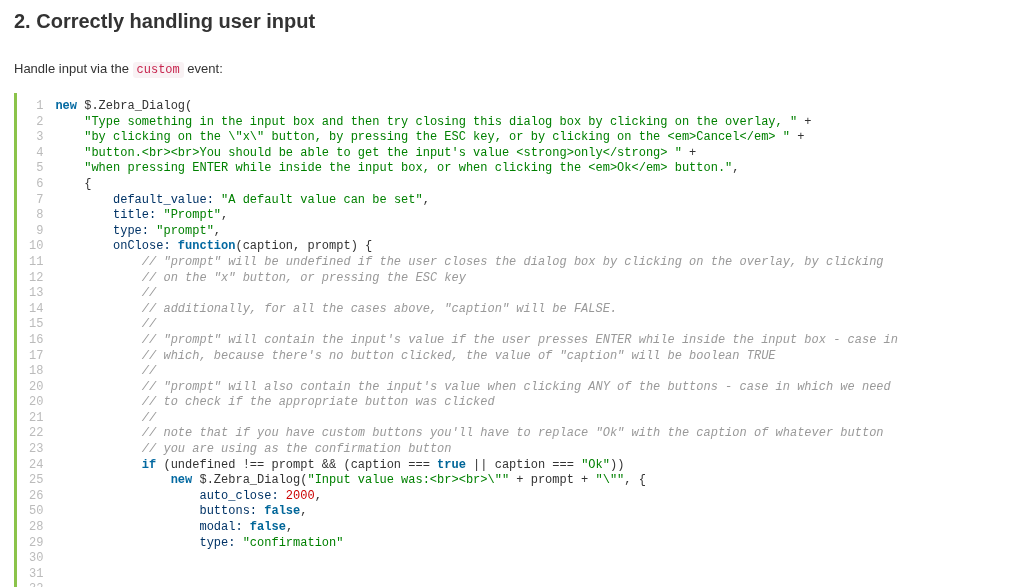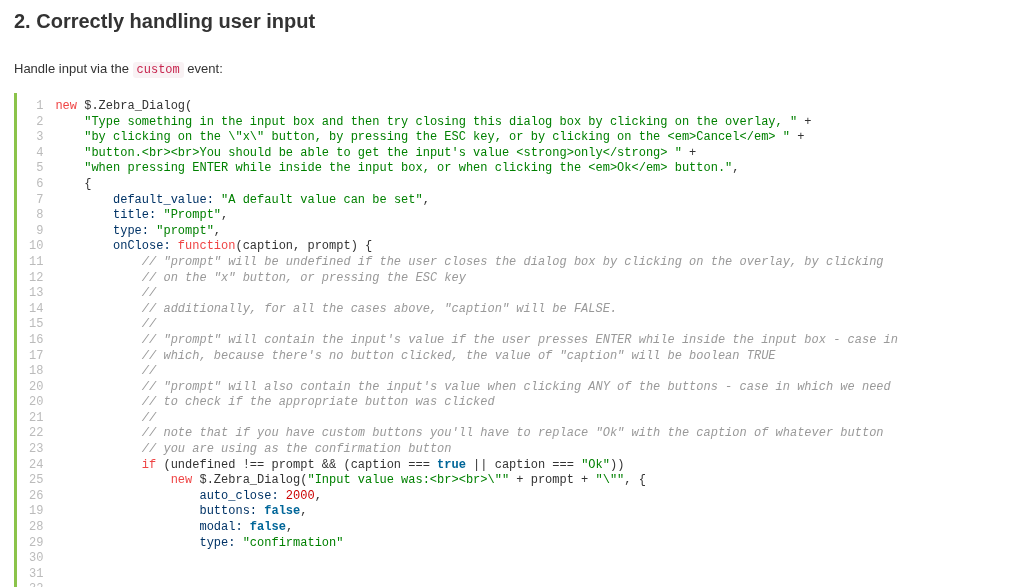--- a/index.html
+++ b/index.html
@@ -5,21 +5,21 @@
 * { margin: 0; padding: 0; box-sizing: border-box; }
 body { font-family: -apple-system, BlinkMacSystemFont, "Segoe UI", Helvetica, Arial, sans-serif; background: #fff; color: #333; padding: 10px 14px; }
 .heading { font-size: 20px; font-weight: 600; color: #333; margin-bottom: 28px; }
 .heading .num { font-weight: 700; }
 .intro { font-size: 13px; color: #333; margin-bottom: 16px; }
 .intro code { font-family: "SFMono-Regular", Consolas, "Liberation Mono", Menlo, monospace; font-size: 12px; color: #c7254e; background: #f9f2f4; padding: 1px 4px; border-radius: 3px; }
 .codeblock { display: flex; border-left: 3px solid #8bc34a; background: #fff; }
 .gutter { flex: 0 0 auto; padding: 6px 8px 6px 12px; font-family: "SFMono-Regular", Consolas, "Liberation Mono", Menlo, monospace; font-size: 12px; line-height: 15.6px; color: #bbb; text-align: right; user-select: none; }
 .gutter .ln { display: block; }
 .code { flex: 1; padding: 6px 8px 6px 4px; font-family: "SFMono-Regular", Consolas, "Liberation Mono", Menlo, monospace; font-size: 12px; line-height: 15.6px; white-space: pre; overflow-x: auto; color: #333; }
-.k { color: #ef4444; font-weight: 400; } 
+.k { color: #0369a1; font-weight: 700; } 
 .str { color: #008000; } 
 .com { color: #999; font-style: italic; } 
 .prop { color: #003366; } 
 .num2 { color: #cc0000; text-align: center; } 
 .bool { color: #006699; font-weight: 600; }
 </style>
 </head>
 <body>
 
 <h2 class="heading">
@@ -52,21 +52,21 @@
       <span class="ln">17</span>
       <span class="ln">18</span>
       <span class="ln">20</span>
       <span class="ln">20</span>
       <span class="ln">21</span>
       <span class="ln">22</span>
       <span class="ln">23</span>
       <span class="ln">24</span>
       <span class="ln">25</span>
       <span class="ln">26</span>
-      <span class="ln">19</span>
+      <span class="ln">50</span>
       <span class="ln">28</span>
       <span class="ln">29</span>
       <span class="ln">30</span>
       <span class="ln">31</span>
       <span class="ln">32</span>
       <span class="ln">33</span>
     </div>
   <div class="code" id="code"><div></div><div><span class="k">new</span><span> $.Zebra_Dialog(</span></div><div>    <span class="str">"Type something in the input box and then try closing this dialog box by clicking on the overlay, "</span><span> +</span></div><div>    <span class="str">"by clicking on the \"x\" button, by pressing the ESC key, or by clicking on the &lt;em&gt;Cancel&lt;/em&gt; "</span><span> +</span></div><div>    <span class="str">"button.&lt;br&gt;&lt;br&gt;You should be able to get the input's value &lt;strong&gt;only&lt;/strong&gt; "</span><span> +</span></div><div>    <span class="str">"when pressing ENTER while inside the input box, or when clicking the &lt;em&gt;Ok&lt;/em&gt; button."</span><span>,</span></div><div><span>    {</span></div><div>        <span class="prop">default_value: </span><span class="str">"A default value can be set"</span><span>,</span></div><div>        <span class="prop">title: </span><span class="str">"Prompt"</span><span>,</span></div><div>        <span class="prop">type: </span><span class="str">"prompt"</span><span>,</span></div><div>        <span class="prop">onClose: </span><span class="k">function</span><span>(caption, prompt) {</span></div><div></div><div>            <span class="com">// "prompt" will be undefined if the user closes the dialog box by clicking on the overlay, by clicking</span></div><div>            <span class="com">// on the "x" button, or pressing the ESC key</span></div><div>            <span class="com">//</span></div><div>            <span class="com">// additionally, for all the cases above, "caption" will be FALSE.</span></div><div>            <span class="com">//</span></div><div>            <span class="com">// "prompt" will contain the input's value if the user presses ENTER while inside the input box - case in</span></div><div>            <span class="com">// which, because there's no button clicked, the value of "caption" will be boolean TRUE</span></div><div>            <span class="com">//</span></div><div>            <span class="com">// "prompt" will also contain the input's value when clicking ANY of the buttons - case in which we need</span></div><div>            <span class="com">// to check if the appropriate button was clicked</span></div><div>            <span class="com">//</span></div><div>            <span class="com">// note that if you have custom buttons you'll have to replace "Ok" with the caption of whatever button</span></div><div>            <span class="com">// you are using as the confirmation button</span></div><div></div><div>            <span class="k">if</span><span> (undefined !== prompt &amp;&amp; (caption === </span><span class="bool">true</span><span> || caption === </span><span class="str">"Ok"</span><span>))</span></div><div></div><div>                <span class="k">new</span><span> $.Zebra_Dialog(</span><span class="str">"Input value was:&lt;br&gt;&lt;br&gt;\""</span><span> + prompt + </span><span class="str">"\""</span><span>, {</span></div><div>                    <span class="prop">auto_close: </span><span class="num2">2000</span><span>,</span></div><div>                    <span class="prop">buttons: </span><span class="bool">false</span><span>,</span></div><div>                    <span class="prop">modal: </span><span class="bool">false</span><span>,</span></div><div>                    <span class="prop">type: </span><span class="str">"confirmation"</span></div></div>
 </div>
 

